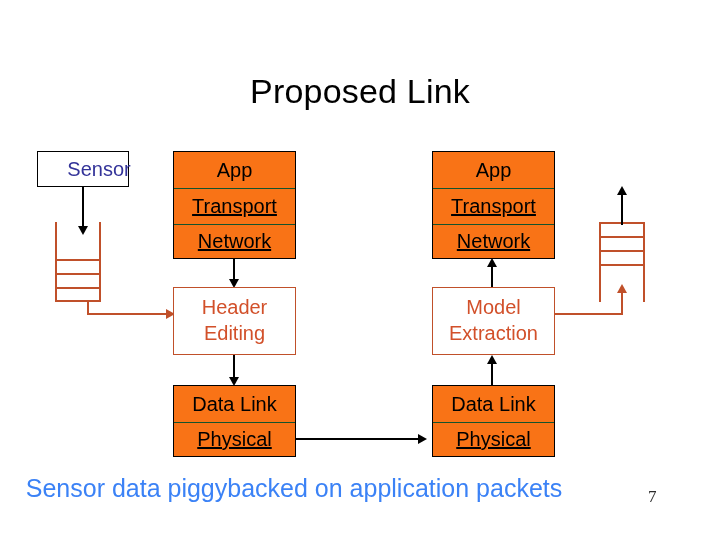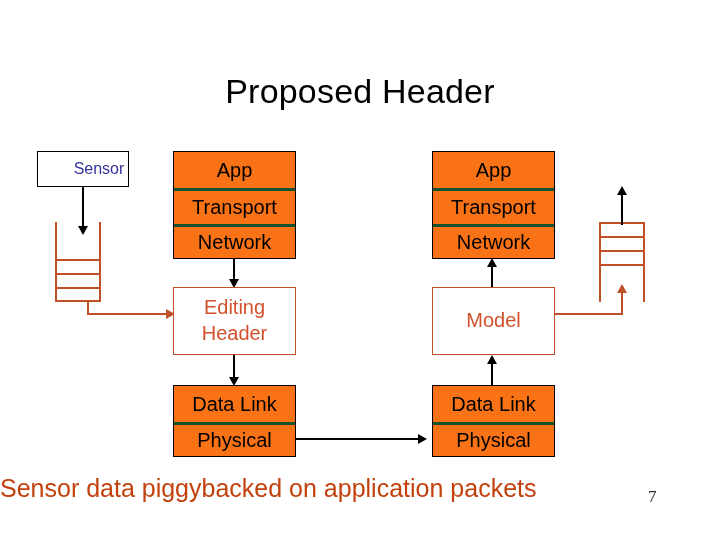--- a/index.html
+++ b/index.html
@@ -31,21 +31,21 @@
 
   
   .node-box {
     position: absolute;
     box-sizing: border-box;
     border: 1px solid #000000;
     background: #ffffff;
     display: flex;
     align-items: center;
     justify-content: center;
-    font-size: 16px;
+    font-size: 20px;
     color: #000000;
     white-space: nowrap;
     padding-left: 32px;
   }
   .endpoint-box {
     color: #333399;
   }
 
   
   .stack-box {
@@ -58,21 +58,22 @@
     box-sizing: border-box;
     width: 100%;
     display: flex;
     align-items: center;
     justify-content: center;
     font-size: 20px;
     color: #000000;
     white-space: nowrap;
   }
   .stack-row + .stack-row {
-    border-top: 3px solid #14532d;
+    border-top: 1px solid #14532d;
+    text-decoration: underline;
   }
 
   
   .proc-box {
     position: absolute;
     box-sizing: border-box;
     border: 1px solid #c0502a;
     background: #ffffff;
     display: flex;
     flex-direction: column;
@@ -135,40 +136,40 @@
     border-right: 5px solid transparent;
     border-bottom: 9px solid #c0502a;
   }
 
   
   #caption {
     position: absolute;
     left: 0;
     top: 474px;
     width: 588px;
-    text-align: left;
+    text-align: center;
     font-size: 25px;
-    color: #c2410c;
+    color: #3b82f6;
     white-space: nowrap;
   }
   #page-number {
     position: absolute;
     left: 648px;
     top: 487px;
     font-size: 17px;
     color: #2b2b2b;
     font-family: "Liberation Serif", serif;
   }
 </style>
 </head>
 <body>
 
 <div id="slide">
 
-  <div id="title">Proposed Header</div>
+  <div id="title">Proposed Link</div>
 
   <div class="node-box endpoint-box" style="left:37px; top:151px; width:92px; height:36px;">
     <span>Sensor</span>
   </div>
 
   <div class="ln-v blk" style="left:82px; top:187px; height:40px;"></div>
   <div class="arrow arrow-down-blk" style="left:78px; top:226px;"></div>
 
   <div class="buffer" style="left:55px; top:222px; width:46px; height:80px;">
     <div class="buffer-side" style="left:0px; top:0px; height:80px;"></div>
@@ -192,22 +193,22 @@
     </div>
     <div class="stack-row" style="height:34px;">
       <span>Network</span>
     </div>
   </div>
 
   <div class="ln-v blk" style="left:233px; top:259px; height:24px;"></div>
   <div class="arrow arrow-down-blk" style="left:229px; top:279px;"></div>
 
   <div class="proc-box" style="left:173px; top:287px; width:123px; height:68px;">
+    <span>Header</span>
     <span>Editing</span>
-    <span>Header</span>
   </div>
 
   <div class="ln-v blk" style="left:233px; top:355px; height:26px;"></div>
   <div class="arrow arrow-down-blk" style="left:229px; top:377px;"></div>
 
   <div class="stack-box" style="left:173px; top:385px; width:123px; height:72px;">
     <div class="stack-row" style="height:36px;">
       <span>Data Link</span>
     </div>
     <div class="stack-row" style="height:34px;">
@@ -225,20 +226,21 @@
     <div class="stack-row" style="height:34px;">
       <span>Physical</span>
     </div>
   </div>
 
   <div class="ln-v blk" style="left:491px; top:360px; height:25px;"></div>
   <div class="arrow arrow-up-blk" style="left:487px; top:355px;"></div>
 
   <div class="proc-box" style="left:432px; top:287px; width:123px; height:68px;">
     <span>Model</span>
+    <span>Extraction</span>
   </div>
 
   <div class="ln-v blk" style="left:491px; top:264px; height:23px;"></div>
   <div class="arrow arrow-up-blk" style="left:487px; top:258px;"></div>
 
   <div class="stack-box" style="left:432px; top:151px; width:123px; height:108px;">
     <div class="stack-row" style="height:36px;">
       <span>App</span>
     </div>
     <div class="stack-row" style="height:36px;">

